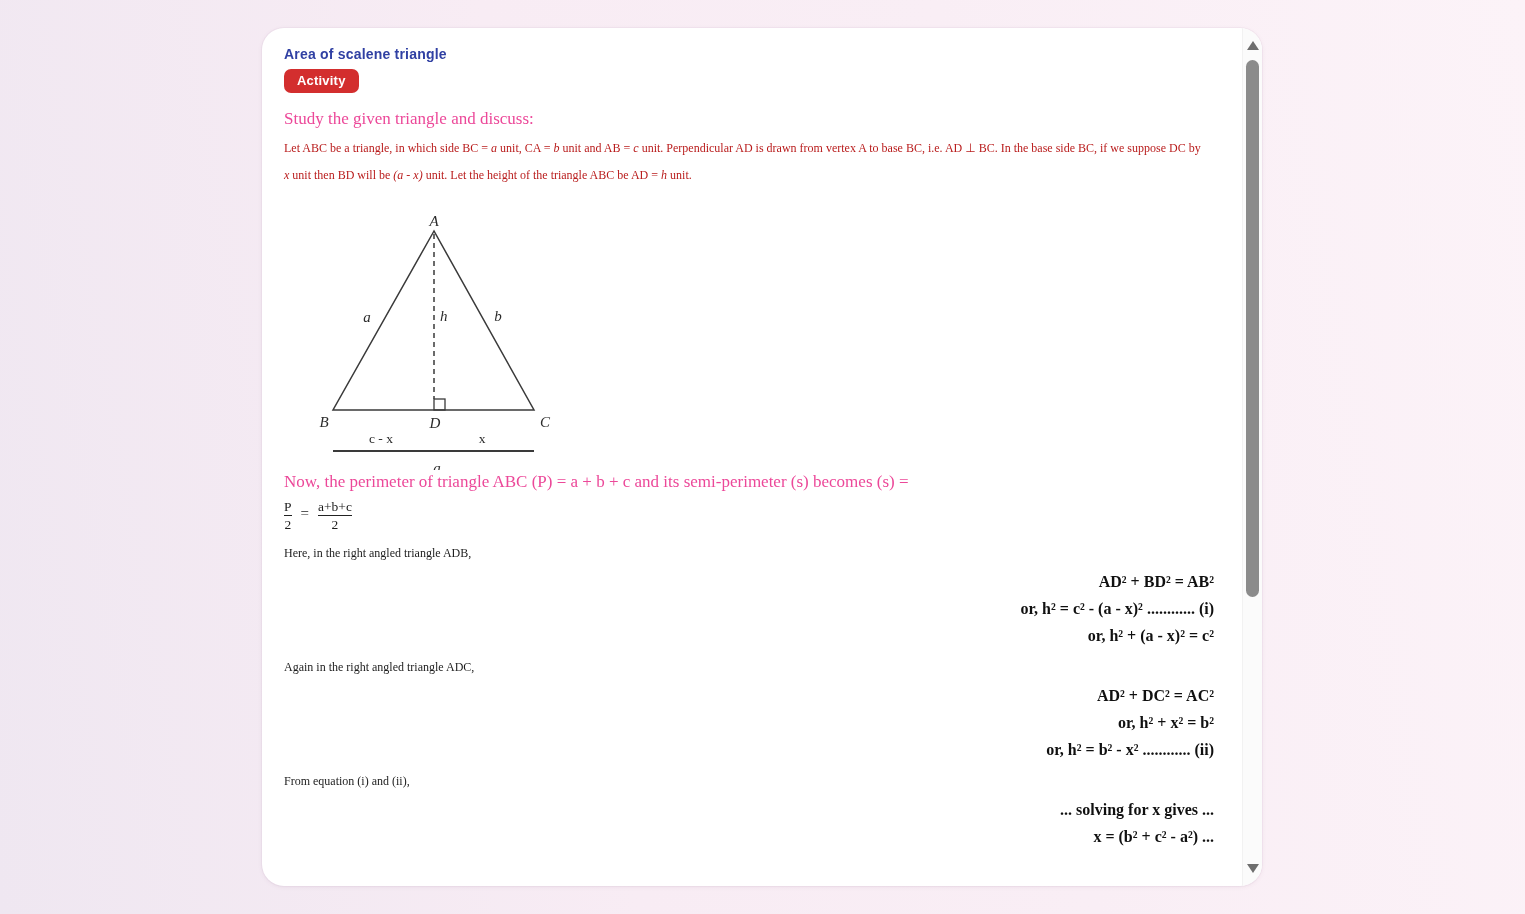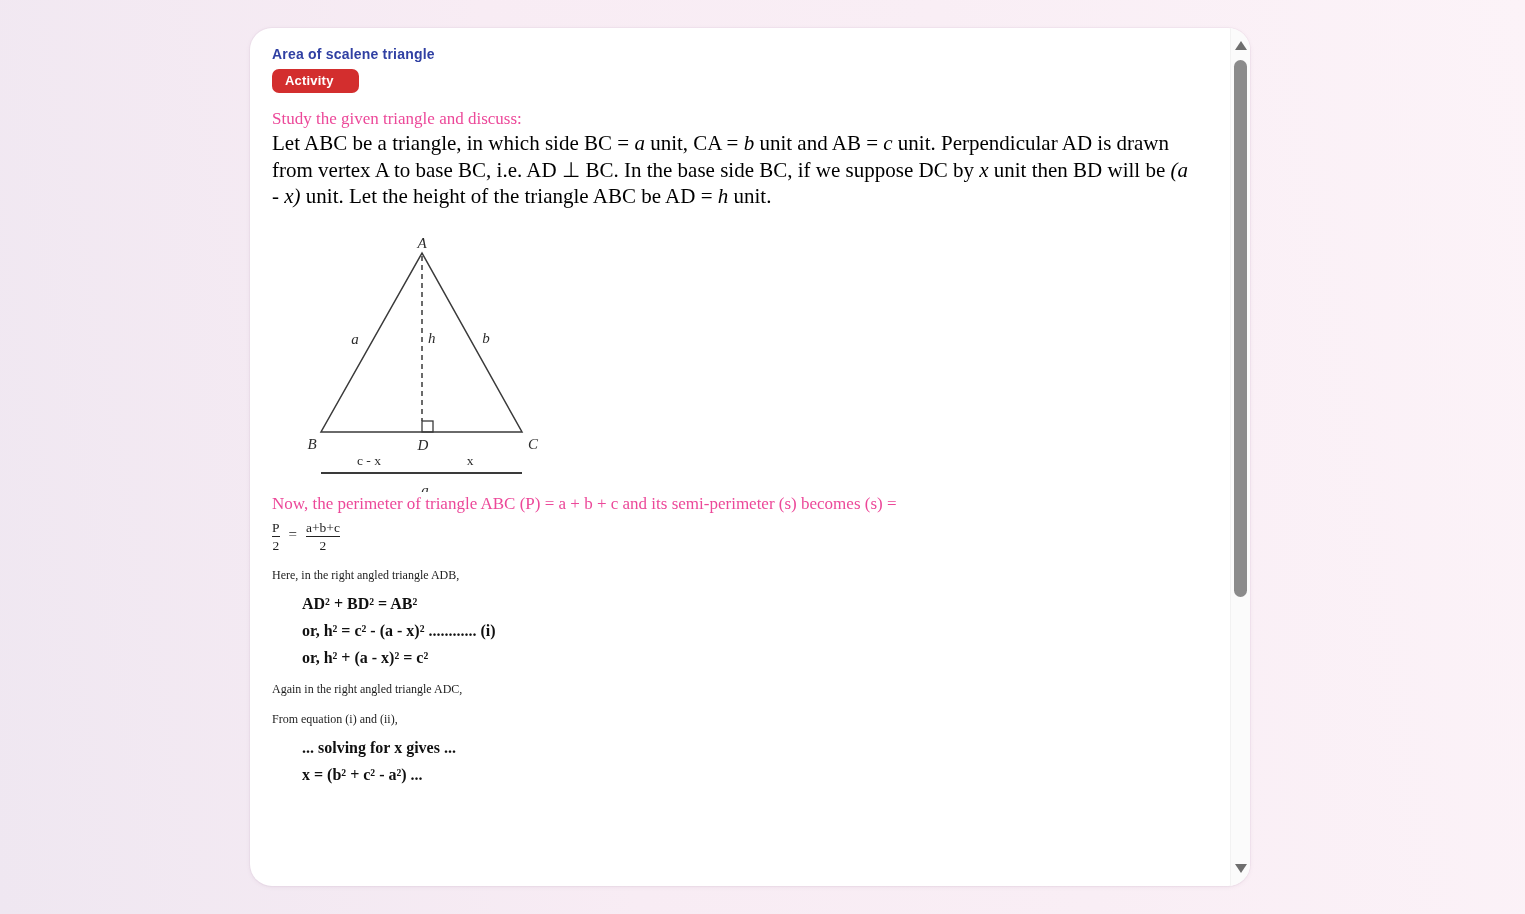--- a/index.html
+++ b/index.html
@@ -3,57 +3,57 @@
 <meta charset="utf-8">
 <style>
   * { margin:0; padding:0; box-sizing:border-box; }
   html,body { width:1525px; height:914px; overflow:hidden; }
   body {
     font-family:"Liberation Serif", serif;
     background: linear-gradient(80deg, #efe7f1 0%, #f8ecf4 38%, #f9eef5 65%, #fcf3f8 100%);
     position:relative;
   }
   .card {
-    position:absolute; left:250px; top:28px; width:1000px; height:858px;
+    position:absolute; left:262px; top:28px; width:1000px; height:858px;
     background:#ffffff; border-radius:22px; overflow:hidden;
     box-shadow:0 1px 4px rgba(140,90,130,0.10), 0 0 0 1px rgba(200,170,195,0.10);
   }
   .content { position:absolute; left:22px; top:0; width:930px; }
 
   .page-title {
     margin-top:18px; font-family:"Liberation Sans", sans-serif;
     font-size:14px; line-height:16px; font-weight:bold; color:#3040a3;
     letter-spacing:0.2px;
   }
   .badge {
-    display:inline-block; margin-top:7px; padding:4px 25px 5px 13px;
+    display:inline-block; margin-top:7px; padding:4px 13px 5px 13px;
     background:#d32e2e; color:#ffffff; border-radius:7px;
     font-family:"Liberation Sans", sans-serif; font-size:13px; font-weight:bold;
     letter-spacing:0.2px;
   }
   .lead { margin-top:15px; font-size:17px; line-height:22px; color:#ec4899; }
-  .para { font-size:21px; line-height:26.5px; color:#000000; width:922px; }
+  .para { margin-top:5px; font-size:12px; line-height:26.5px; color:#b91c1c; width:922px; }
   .it { font-style:italic; }
 
   .diagram { margin:22px 0 0 26px; width:280px; height:260px; }
   .diagram svg { display:block; overflow:hidden; }
   .diagram text { fill:#2b2b2b; }
   .dlabel { font-family:"Liberation Serif", serif; font-style:italic; font-size:15px; }
   .dseg   { font-family:"Liberation Serif", serif; font-size:13.5px; }
 
   .now-line { font-size:17px; line-height:23px; color:#ec4899; }
   .fraction-row { display:flex; align-items:center; gap:9px; margin-top:2px; height:40px; color:#1c1c1c; }
   .frac { display:inline-flex; flex-direction:column; align-items:center; }
   .frac .fnum, .frac .fden { font-size:13.5px; line-height:15px; }
   .frac .fbar { align-self:stretch; border-top:1.4px solid #222; margin:1px 0; }
   .feq { font-size:15px; position:relative; top:-2px; }
 
   .section-head { margin-top:7px; font-size:12px; line-height:23px; color:#1c1c1c; }
   .equations { margin:3px 0 0 30px; }
-  .equations p { font-size:16px; line-height:27px; font-weight:bold; color:#101010; }
+  .equations p { font-size:16px; line-height:27px; font-weight:bold; color:#101010;text-align:right; }
 
   
   .scroll-track {
     position:absolute; top:0; right:0; width:20px; height:100%;
     background:#fbfbfb; border-left:1px solid #f2f2f2; z-index:5;
   }
   .scroll-up, .scroll-down {
     position:absolute; left:4px; width:0; height:0;
     border-left:6px solid transparent; border-right:6px solid transparent;
   }
@@ -115,20 +115,25 @@
     </div>
 
     <p class="section-head">Here, in the right angled triangle ADB,</p>
     <div class="equations">
       <p>AD² + BD² = AB²</p>
       <p>or, h² = c² - (a - x)² ............ (i)</p>
       <p>or, h² + (a - x)² = c²</p>
     </div>
 
     <p class="section-head">Again in the right angled triangle ADC,</p>
+    <div class="equations">
+      <p>AD² + DC² = AC²</p>
+      <p>or, h² + x² = b²</p>
+      <p>or, h² = b² - x² ............ (ii)</p>
+    </div>
 
     <p class="section-head">From equation (i) and (ii),</p>
     <div class="equations">
       <p>... solving for x gives ...</p>
       <p>x = (b² + c² - a²) ...</p>
     </div>
 
   </div>
 
   <div class="scroll-track">

